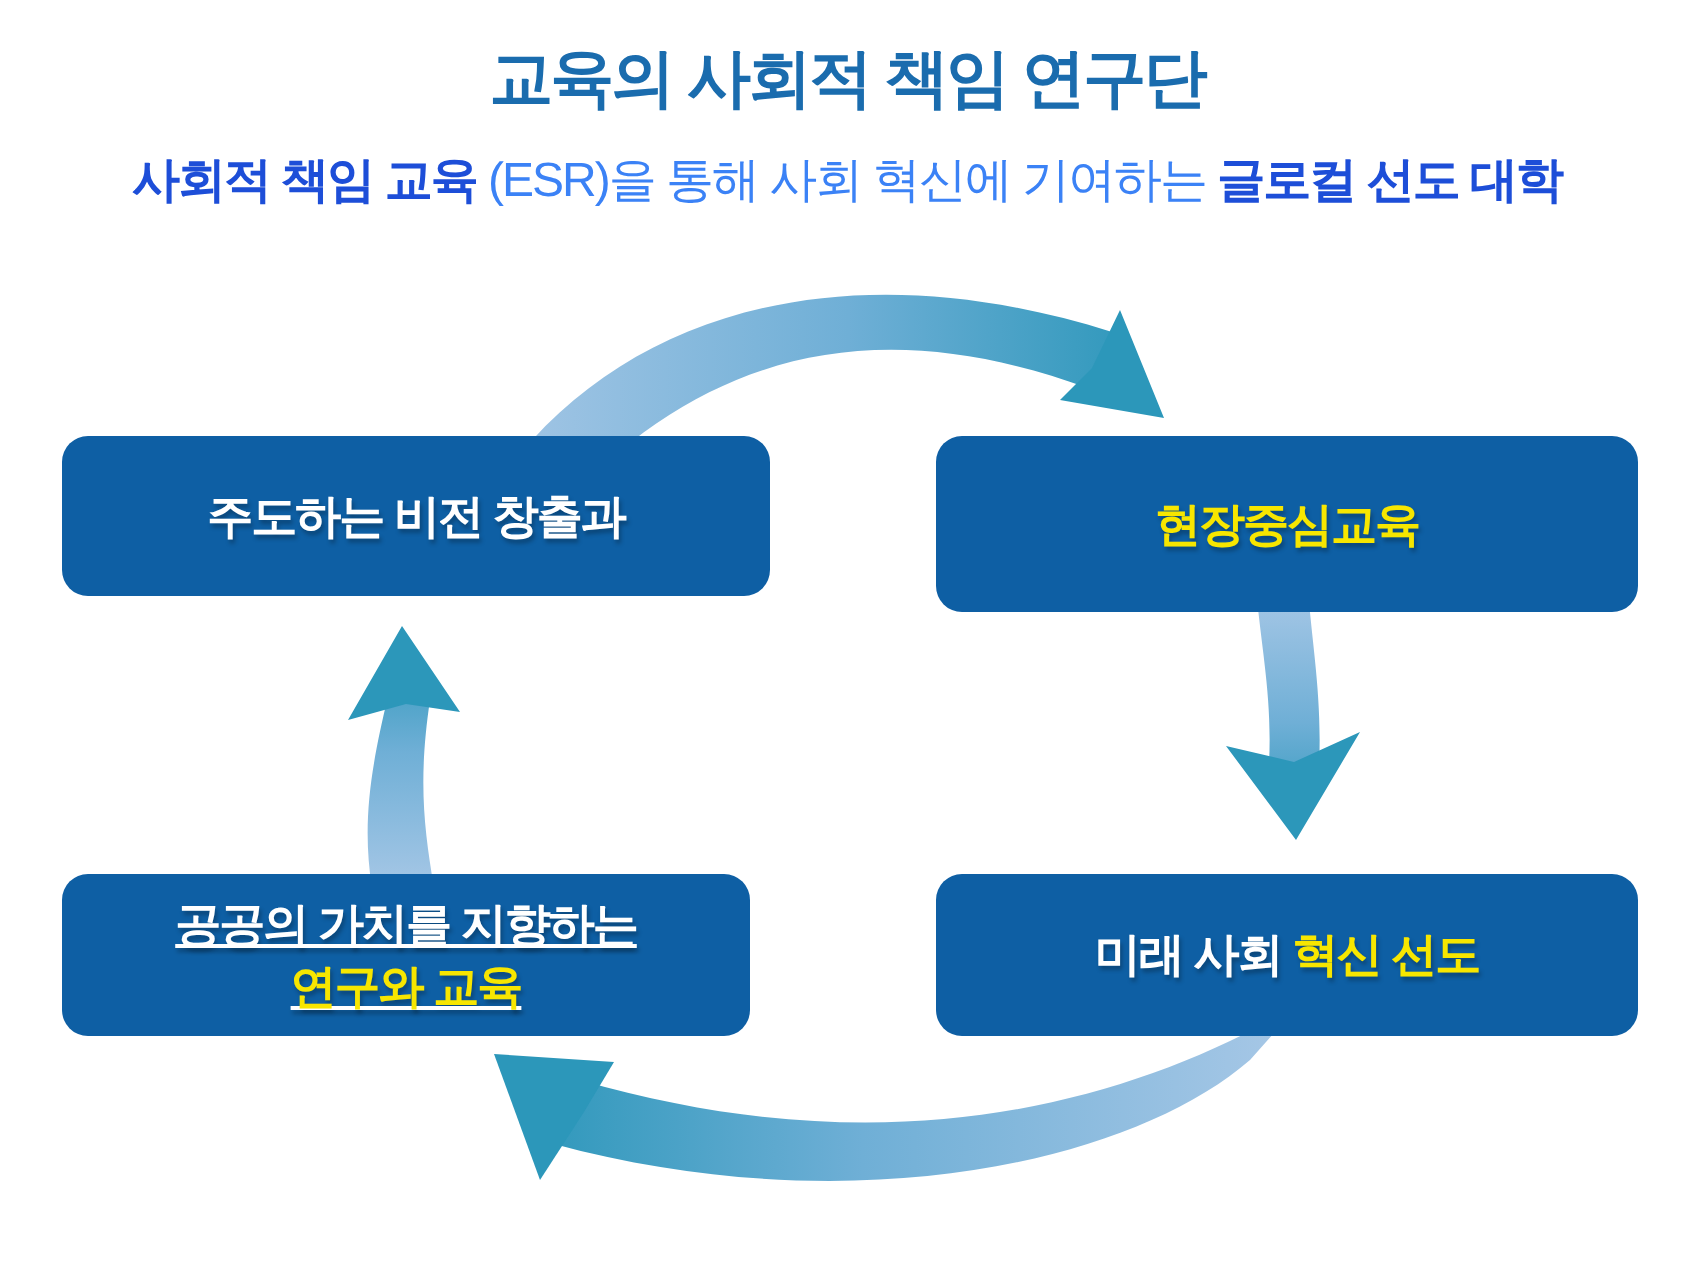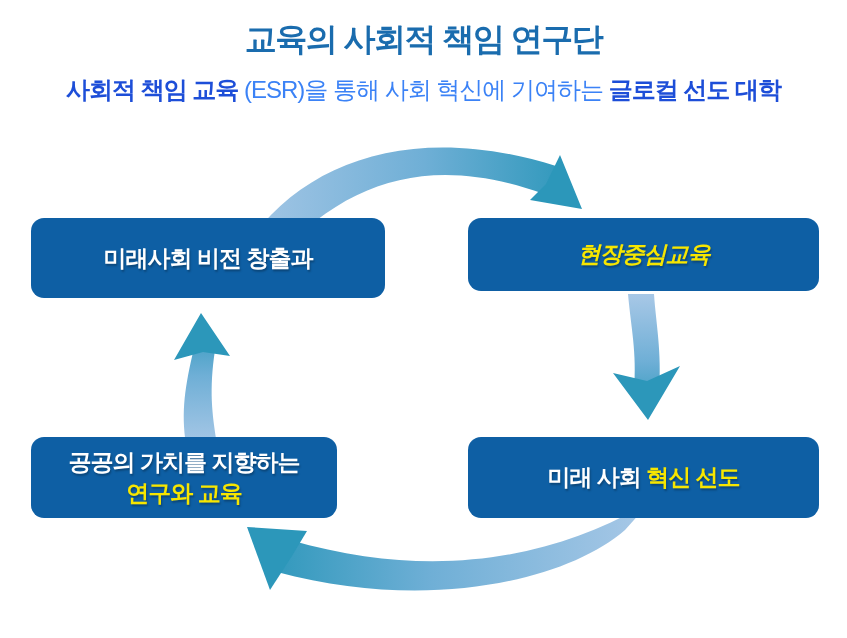--- a/index.html
+++ b/index.html
@@ -31,22 +31,22 @@
     position:absolute; z-index:2;
     background:#0e5fa4;
     border-radius:13px;
     color:#ffffff;
     display:flex; flex-direction:column; justify-content:center; align-items:center;
     text-align:center;
     font-weight:800; font-size:23px; line-height:31px; letter-spacing:-1px;
     text-shadow:1px 2px 2px rgba(0,0,0,0.28);
   }
   .box-tl { left:31px;  top:218px; width:354px; height:80px; }
-  .box-tr { left:468px; top:218px; width:351px; height:73px;font-style:italic; }
-  .box-bl { left:31px;  top:437px; width:306px; height:81px; }
+  .box-tr { left:468px; top:218px; width:351px; height:88px; }
+  .box-bl { left:31px;  top:437px; width:344px; height:81px;text-decoration:underline; }
   .box-br { left:468px; top:437px; width:351px; height:81px; }
   .accent { color:#f7e600; }
 </style>
 </head>
 <body>
 
 <div class="stage">
 
   <div class="header">
     <div class="title">교육의 사회적 책임 연구단</div>
@@ -87,21 +87,21 @@
 
     <path d="M 650,502 C 565,552 445,585 290,540 L 277,572 C 425,612 565,582 625,530 Z" fill="url(#gBottom)"></path>
     <polygon points="247,527 307,531 292,556 270,590" fill="#2c97ba"></polygon>
 
     <path d="M 186,444 C 181,412 185,386 194,348 L 215,350 C 209,390 212,414 217,444 Z" fill="url(#gLeft)"></path>
     <polygon points="201,313 174,360 203,352 230,356" fill="#2c97ba"></polygon>
   </svg>
 
   <div class="box box-tl">
     <div>
-      <span>미래사회 비전 창출과</span>
+      <span>주도하는 비전 창출과</span>
     </div>
   </div>
 
   <div class="box box-tr">
     <div>
       <span class="accent">현장중심교육</span>
     </div>
   </div>
 
   <div class="box box-bl">

